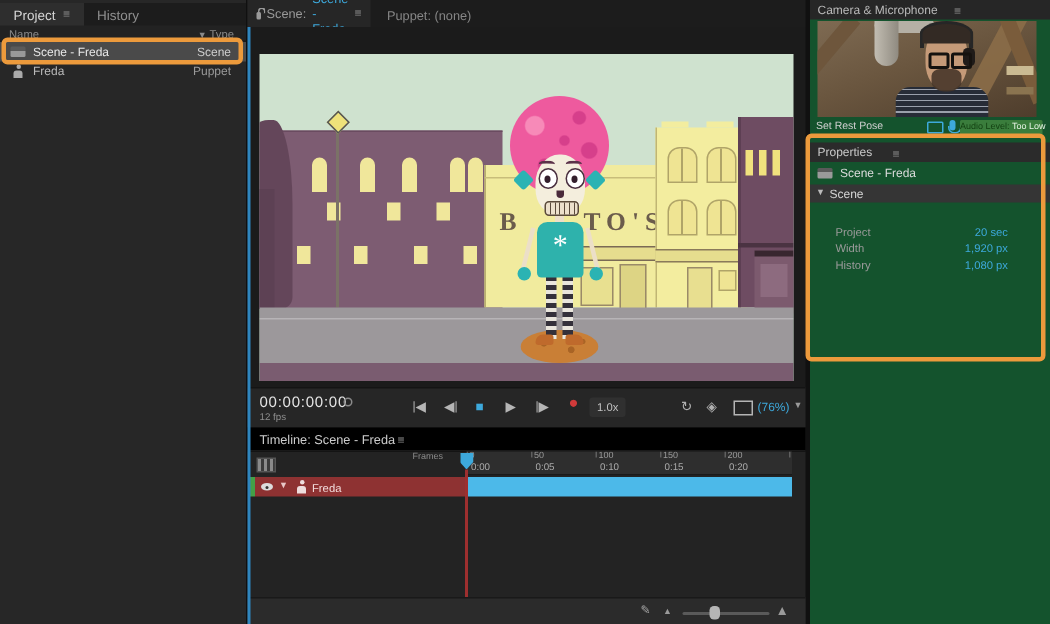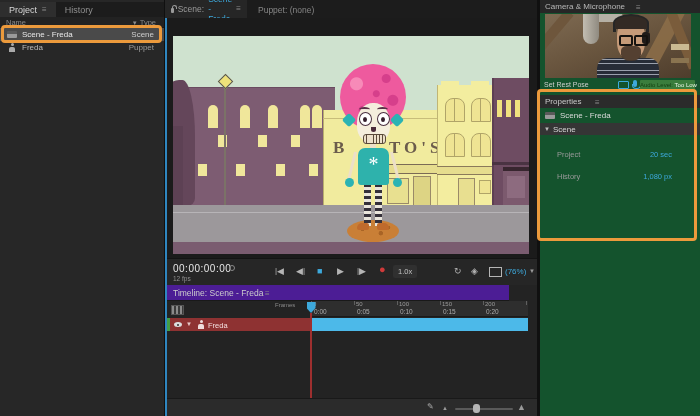--- a/index.html
+++ b/index.html
@@ -48,21 +48,21 @@
   .tr-bar{font-size:8px;vertical-align:1px;}
   .tr-stop{color:#3DA9DC;}
   .tr-rec{color:#D03A3A;font-size:11px;top:4px;}
   .tr-speed{position:absolute;left:228px;top:6px;background:#303030;border-radius:2px;font-size:7.5px;color:#c2c2c2;padding:2px 5px;}
   .tr-right{color:#b0b0b0;}
   .rect-ic{position:absolute;left:324px;top:8px;width:11px;height:8px;border:1.5px solid #b5b5b5;}
   .tr-zoom{position:absolute;left:340px;top:8px;font-size:8px;color:#3DA9DC;}
   .tr-zoom-dd{position:absolute;left:364px;top:9px;font-size:6px;color:#9a9a9a;}
   
   #timeline{left:165px;top:285px;width:372px;height:131px;background:#232323;}
-  .tl-header{position:absolute;left:0;top:0;width:344px;height:16px;background:#4c1d95;border-bottom:1px solid #191919;box-sizing:border-box;font-size:8.5px;color:#cdcdcd;padding:3px 0 0 8px;}
+  .tl-header{position:absolute;left:0;top:0;width:372px;height:16px;background:#000000;border-bottom:1px solid #191919;box-sizing:border-box;font-size:8.5px;color:#cdcdcd;padding:3px 0 0 8px;}
   .tl-header .menu-ic{position:absolute;left:100px;top:4px;}
   .grid-ic{position:absolute;left:6px;top:20px;width:11px;height:8px;background:repeating-linear-gradient(90deg,#8a8a8a 0 2px,#3a3a3a 2px 4px);border:1px solid #555;}
   .ruler{position:absolute;left:146px;top:16px;width:217px;height:16px;background:#2e2e2e;border-bottom:1px solid #1a1a1a;box-sizing:border-box;overflow:hidden;}
   .ruler-unit{position:absolute;left:110px;top:17px;font-size:6px;color:#8a8a8a;z-index:2;}
   .tick{position:absolute;top:0;}
   .tick .tl{position:absolute;left:0;top:0;width:1px;height:4px;background:#5f5f5f;}
   .tick .fr{position:absolute;left:2px;top:0;font-size:6px;color:#9a9a9a;white-space:nowrap;}
   .tick .tm{position:absolute;left:3px;top:7px;font-size:6.5px;color:#ababab;white-space:nowrap;}
   .playhead{position:absolute;left:141.5px;top:17px;width:9px;height:11px;background:#3DA9DC;z-index:6;
             clip-path:polygon(0 0,100% 0,100% 55%,50% 100%,0 55%);}
@@ -354,20 +354,24 @@
       <span class="nm">Scene - Freda</span>
     </div>
     <div class="props-section">
       <span class="tri">▼</span>
       <span class="sl abs">Scene</span>
     </div>
     <div class="prow" style="top:149px;">
       <span class="lb">Project</span>
       <span class="vl">20 sec</span>
     </div>
+    <div class="prow" style="top:160px;">
+      <span class="lb">Width</span>
+      <span class="vl">1,920 px</span>
+    </div>
     <div class="prow" style="top:171px;">
       <span class="lb">History</span>
       <span class="vl">1,080 px</span>
     </div>
   </div>
 
   <div class="abs focus-line"></div>
   <div class="abs hl-box" style="left:1px;top:25px;width:161px;height:18px;"></div>
   <div class="abs hl-box" style="left:537px;top:89px;width:160px;height:152px;"></div>
 

